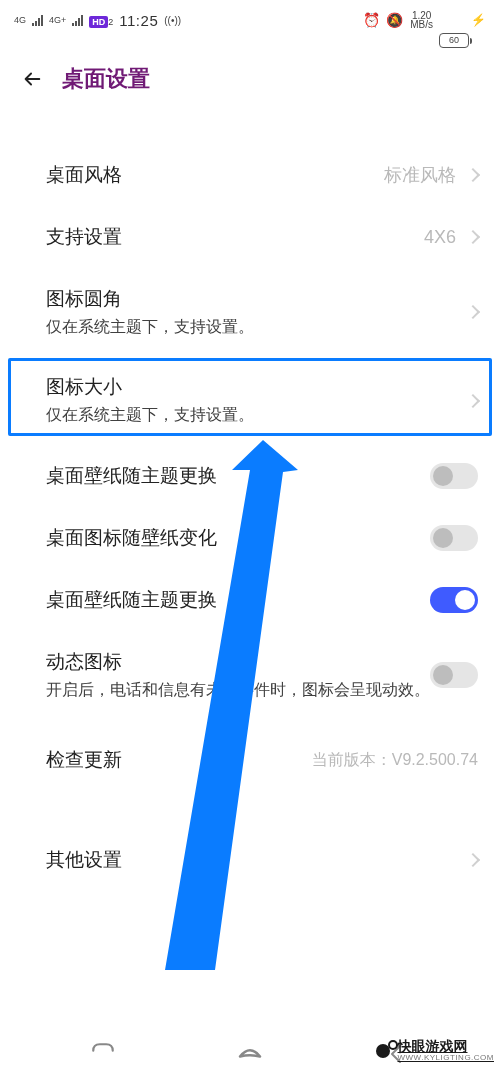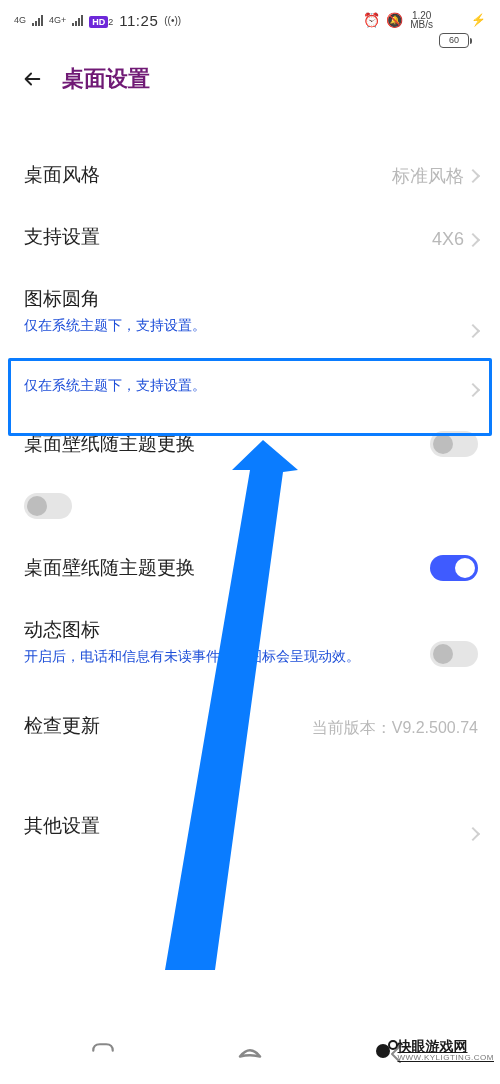--- a/index.html
+++ b/index.html
@@ -38,30 +38,31 @@
     .bolt { font-size: 12px; }
     
     .header { display: flex; align-items: center; gap: 18px; padding: 24px 20px 12px; }
     .back-arrow { width: 24px; height: 24px; display:flex;align-items:center;justify-content:center; }
     .title { font-size: 22px; font-weight: 600; color: #701a75; }
     
     .gap { height: 38px; }
     .gap-sm { height: 10px; }
     
     .row {
-      padding: 18px 22px 18px 24px;
+      padding: 18px 22px 18px 6px;
       display: flex;
-      align-items: flex-end;
+      align-items: center;
       justify-content: space-between;
       position: relative;
+      margin-left: 40px;
     }
     .row .left { flex: 1; }
     .row .label { font-size: 19px; color: #222; }
-    .row .sub { font-size: 14px; color: #1d4ed8; margin-top: 4px; line-height: 1.4; }
-    .row .right { display: flex; align-items: center; gap: 4px; }
+    .row .sub { font-size: 16px; color: #404040; margin-top: 4px; line-height: 1.4; }
+    .row .right { display: flex; align-items: center; gap: 12px; }
     .row .value { font-size: 18px; color: #b9b9b9; }
     .chevron { width: 10px; height: 10px; border-top: 2px solid #d0d0d0; border-right: 2px solid #d0d0d0; transform: rotate(45deg); }
     .toggle { width: 48px; height: 26px; border-radius: 13px; background: #e5e5e5; position: relative; }
     .toggle .knob { position: absolute; width: 20px; height: 20px; border-radius: 50%; background: #bdbdbd; top: 3px; left: 3px; transition: left .15s; }
     .toggle.on { background: #3f5bff; }
     .toggle.on .knob { left: 25px; background: #fff; }
     
     .highlight-box {
       position: absolute;
       left: 8px; right: 8px;
@@ -181,39 +182,43 @@
     <div class="label">图标圆角</div>
     <div class="sub">仅在系统主题下，支持设置。</div>
   </div>
   <div class="right">
       <span class="chevron"></span>
     </div>
 </div>
 
 <div class="row">
   <div class="left">
+    <div class="label">图标大小</div>
     <div class="sub">仅在系统主题下，支持设置。</div>
   </div>
   <div class="right">
       <span class="chevron"></span>
     </div>
 </div>
 
 <div class="row">
   <div class="left">
       <div class="label">桌面壁纸随主题更换</div>
     </div>
   <div class="right">
       <div class="toggle">
         <div class="knob"></div>
       </div>
     </div>
 </div>
 
 <div class="row">
+  <div class="left">
+      <div class="label">桌面图标随壁纸变化</div>
+    </div>
   <div class="right">
       <div class="toggle">
         <div class="knob"></div>
       </div>
     </div>
 </div>
 
 <div class="row">
   <div class="left">
       <div class="label">桌面壁纸随主题更换</div>

